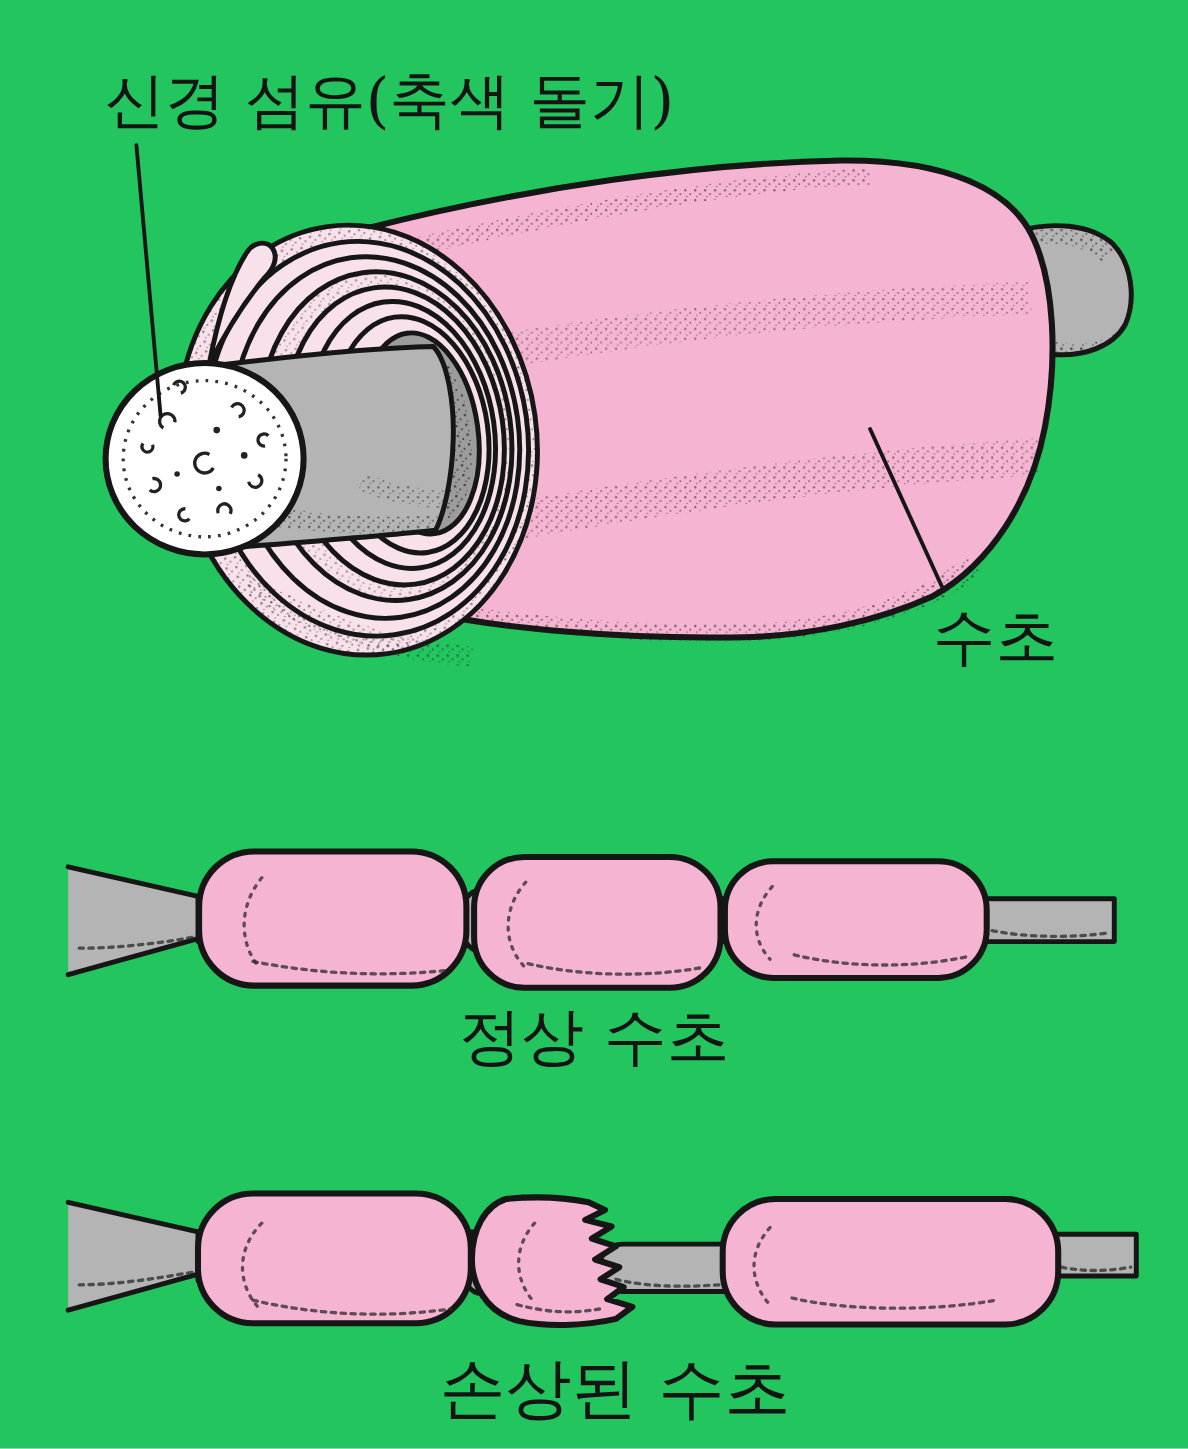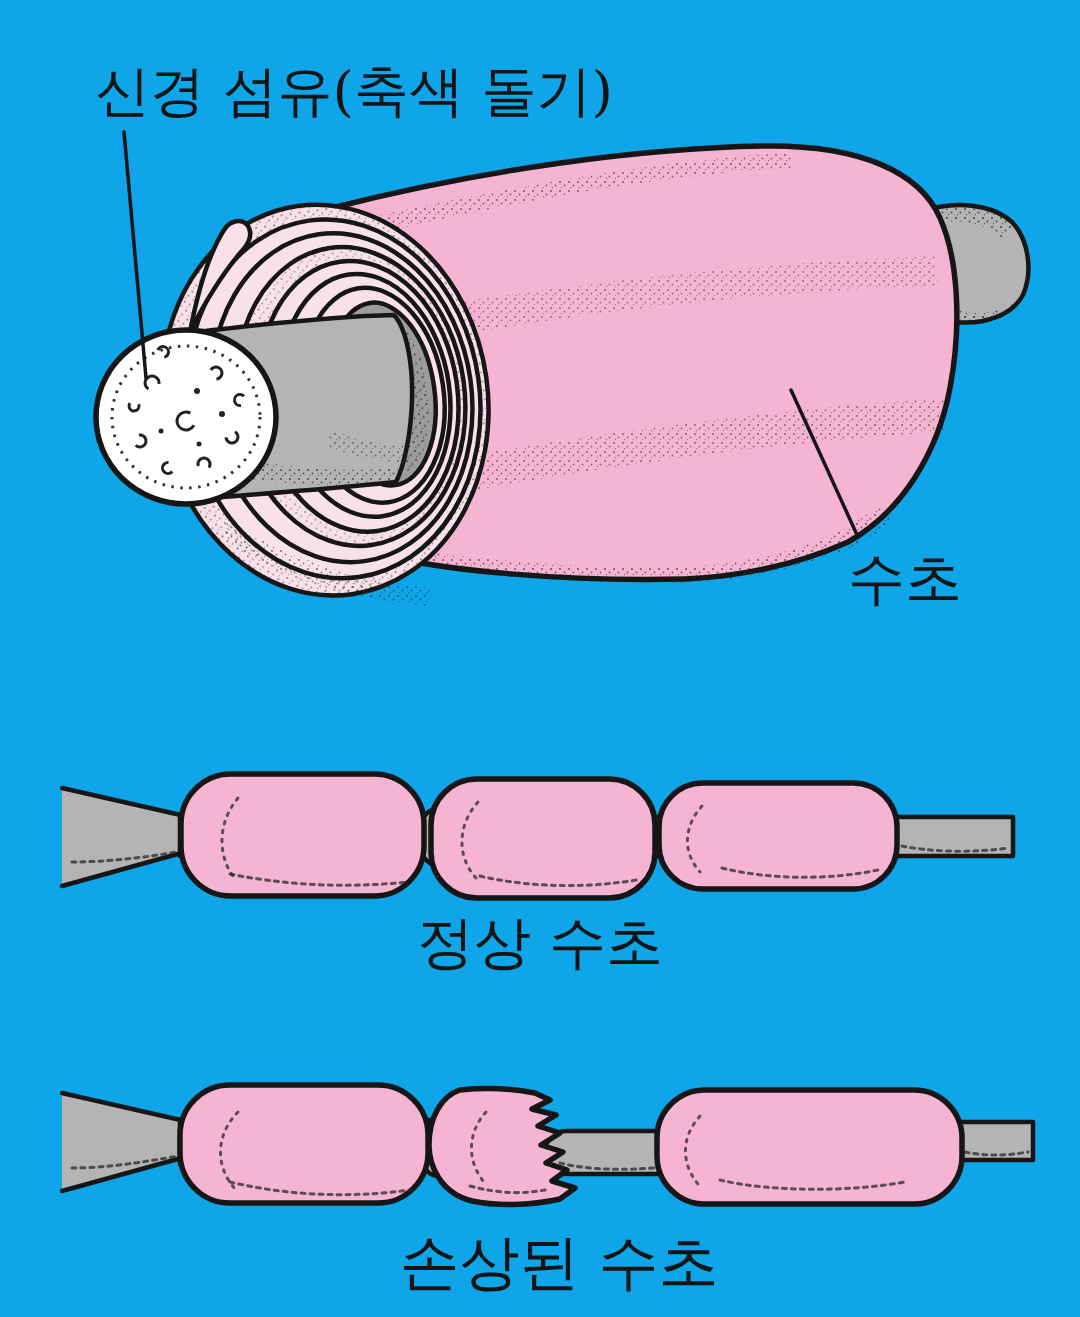--- a/index.html
+++ b/index.html
@@ -1,16 +1,16 @@
 <!DOCTYPE html>
 <html><head>
 <meta charset="utf-8">
 <style>
   html,body{margin:0;padding:0;background:#ffffff;}
-  .stage{position:relative;width:1080px;height:1317px;background:#0ea5e9;overflow:hidden;}
+  .stage{position:relative;width:1080px;height:1317px;background:#22c55e;overflow:hidden;}
   svg{display:block;}
   .o{stroke:#161616;stroke-linejoin:round;stroke-linecap:round;}
   .w45{stroke-width:4.5;} .w55{stroke-width:5.5;}
   .pink{fill:#f5b4d1;} .ltpink{fill:#f8e1ea;} .gray{fill:#b4b4b4;} .dgray{fill:#9c9c9c;}
   .whitef{fill:#ffffff;} .nofill{fill:none;}
   .stip{fill:url(#stip);stroke:none;}
   .sq{fill:none;stroke:#2a2a2a;stroke-width:3;stroke-linecap:round;opacity:.75;}
   .dotline{stroke-dasharray:2.5 6.5;}
   .sqline{stroke-dasharray:4 5;}
   .klabel{font-family:"DejaVu Serif","Liberation Serif",serif;fill:#141414;}

